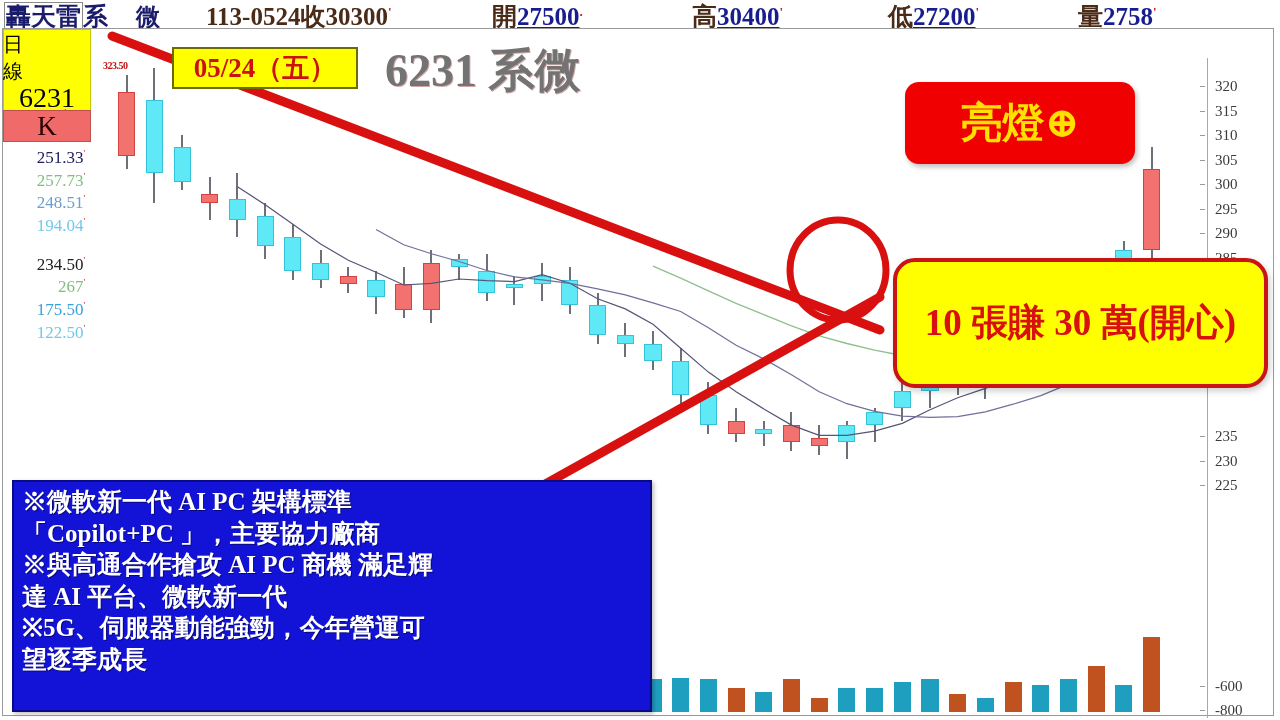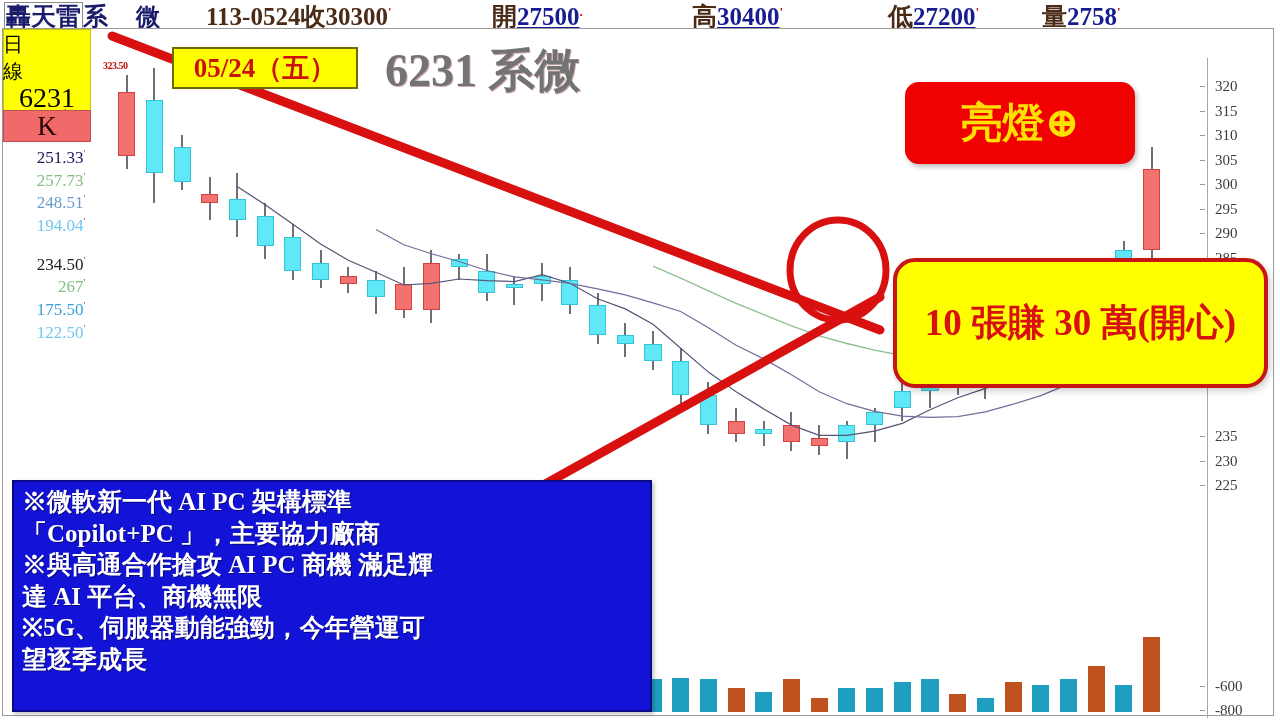--- a/index.html
+++ b/index.html
@@ -16,21 +16,21 @@
   .qb-name .boxch{border:1px solid #8a8a8a;padding:0 1px;}
   .qb-sub{position:absolute;left:136px;top:1px;font-size:24px;font-weight:bold;color:#1b1b6b;}
   .qf{position:absolute;top:0px;white-space:nowrap;font-size:25px;font-weight:bold;}
   .qf .lab{color:#4a2b17;}
   .qf .val{color:#171c8f;text-decoration:underline;text-decoration-color:#171c8f;}
   .qf .tick{color:#d01010;font-size:13px;vertical-align:super;}
   .q-date{left:206px;color:#6b3a1a;}
   .q-open{left:492px;}
   .q-high{left:692px;}
   .q-low{left:888px;}
-  .q-vol{left:1042px;}
+  .q-vol{left:1078px;}
 
   
   .chart-frame{position:absolute;left:2px;top:28px;width:1272px;height:688px;border:1px solid #9a9a9a;background:#ffffff;box-sizing:border-box;}
   .plot{position:absolute;left:96px;top:29px;width:1108px;height:660px;}
 
   
   .info-panel{position:absolute;left:3px;top:29px;width:88px;height:110px;background:#ffff00;border:1px solid #c8c800;box-sizing:border-box;
       display:flex;flex-direction:column;align-items:center;justify-content:flex-start;}
   .ip-row1{font-size:20px;color:#000;letter-spacing:14px;margin-top:1px;padding-left:14px;font-weight:500;}
   .ip-code{font-size:28px;color:#000;line-height:1.0;margin-top:-1px;}
@@ -390,18 +390,18 @@
   <div class="box-profit">
     <div class="l1">10 張</div>
     <div class="l2">賺 30 萬(開心)</div>
   </div>
 
 
   <div class="box-news" id="news-box">
       <div>※微軟新一代 AI PC 架構標準</div>
       <div>「Copilot+PC 」，主要協力廠商</div>
       <div>※與高通合作搶攻 AI PC 商機 滿足輝</div>
-      <div>達 AI 平台、商機無限</div>
+      <div>達 AI 平台、微軟新一代</div>
       <div>※5G、伺服器動能強勁，今年營運可</div>
       <div>望逐季成長</div>
     </div>
 
 </div>
 
 </body></html>

